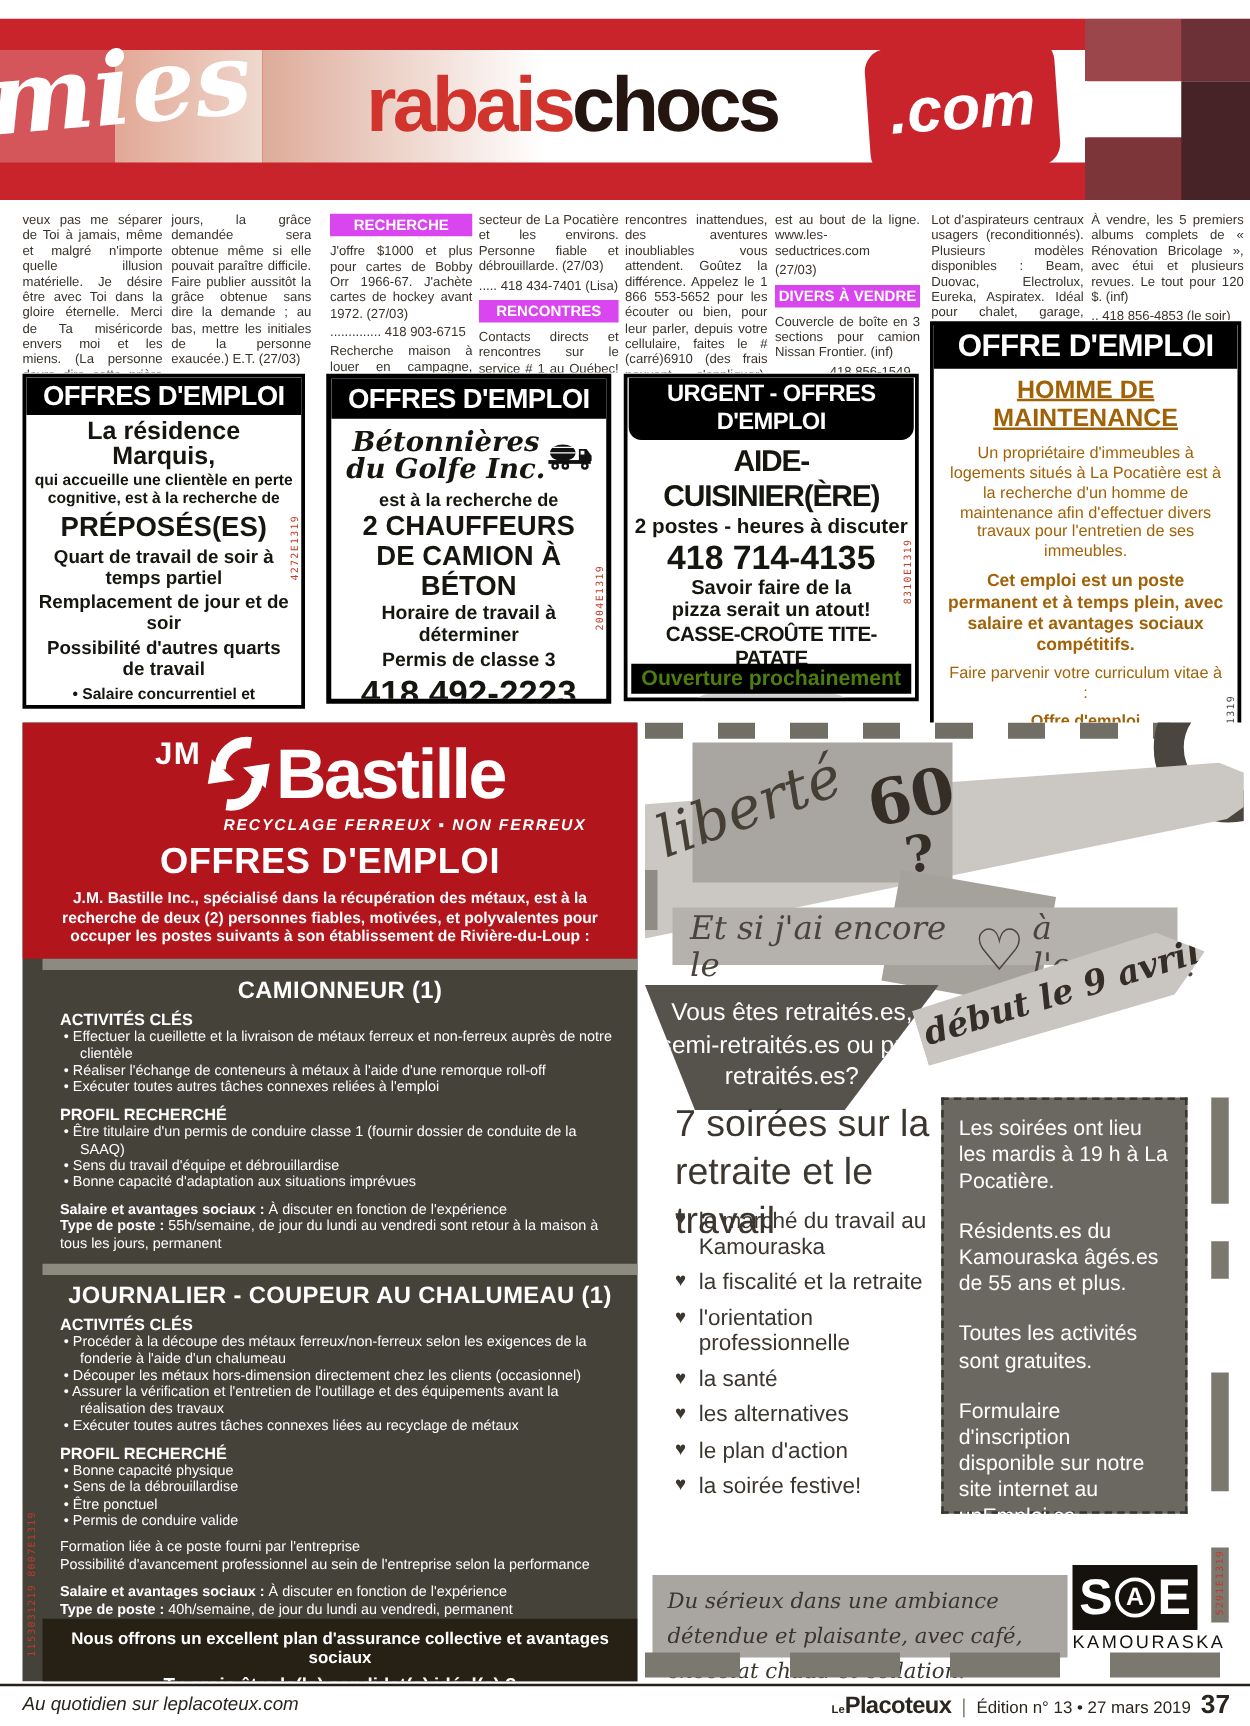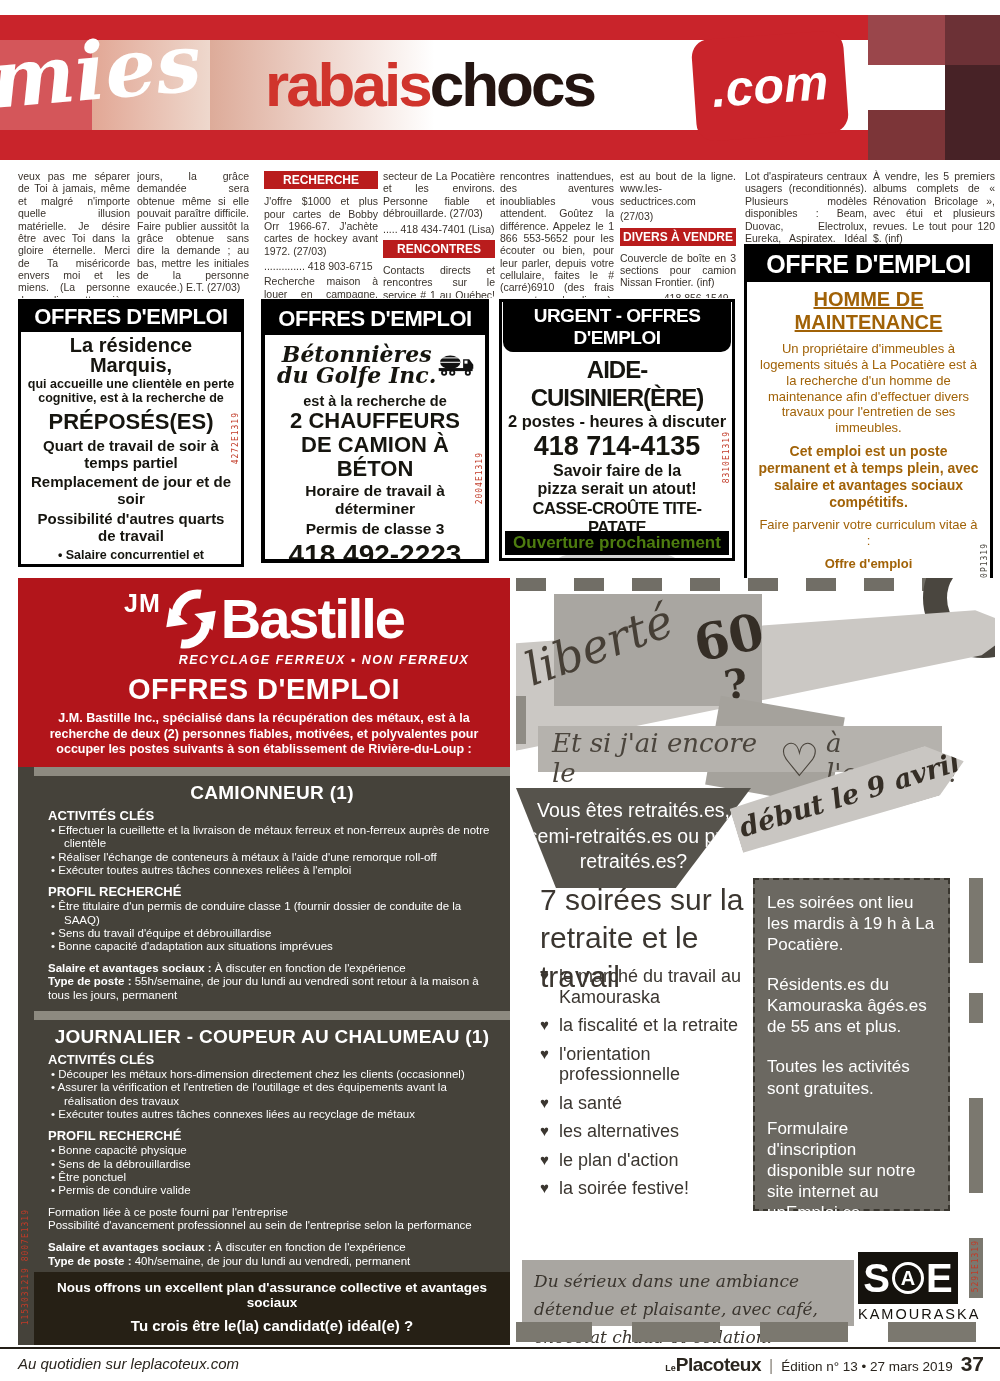--- a/index.html
+++ b/index.html
@@ -23,21 +23,21 @@
   .bnr-r1{left:868px;top:0;width:77px;height:50px;background:#9a464b;}
   .bnr-r4{left:945px;top:0;width:55px;height:50px;background:#6c3136;}
   .bnr-r0{left:868px;top:50px;width:132px;height:45px;background:#fff;}
   .bnr-r2{left:868px;top:95px;width:77px;height:50px;background:#7c3538;}
   .bnr-r3{left:945px;top:50px;width:55px;height:95px;background:#472226;}
 
   
   .ccol{position:absolute;top:170px;font-size:10.5px;line-height:1.18;color:#39322b;
         text-align:justify;overflow:hidden;}
   .ccol p{margin-bottom:3px;}
-  .cat-h{background:#b91c1c;color:#fff;font-weight:bold;text-align:center;font-size:12px;
+  .cat-h{background:#d946ef;color:#fff;font-weight:bold;text-align:center;font-size:12px;
          padding:2px 0;margin:5px 0 6px;}
   .cat-h.first{margin-top:1px;}
   .ph{text-align:left;}
 
   
   .adbox{position:absolute;background:#fff;border:3px solid #000;overflow:hidden;}
   .adhd{background:#000;color:#fff;text-align:center;font-weight:bold;letter-spacing:-.5px;}
   .ctr{text-align:center;}
   .v-code{position:absolute;writing-mode:vertical-rl;transform:rotate(180deg);font-size:8px;
           font-family:"DejaVu Sans Mono",monospace;color:#c23b28;letter-spacing:1px;}
@@ -75,21 +75,21 @@
   .ac-atout{font-size:16px;font-weight:bold;line-height:1.1;}
   .ac-place{font-size:16.5px;font-weight:bold;letter-spacing:-.5px;margin-top:2px;}
   .ac-city{font-size:13.5px;font-weight:bold;color:#3c3c3c;text-shadow:0 0 1px #888;}
   .ac-foot{position:absolute;left:3px;right:3px;bottom:3px;background:#000;color:#4d7c0f;
            font-size:17px;font-weight:bold;text-align:center;padding:2px 0;}
   .burger{width:150px;margin:2px auto 0;}
   .burger div{margin:0 auto;}
   .bg1{width:142px;height:30px;border-radius:70px 70px 8px 8px;background:linear-gradient(#d9d9d9,#8c8c8c);}
 
   
-  #maint{left:744px;top:244px;width:249px;height:384px;}
+  #maint{left:744px;top:257px;width:249px;height:384px;}
   #maint .adhd{font-size:25px;padding:3px 0;}
   #maint .body{padding:6px 10px;color:#a16207;}
   .mt-title{font-size:20px;font-weight:bold;text-decoration:underline;line-height:1.15;margin-bottom:7px;}
   .mt-p{font-size:13px;line-height:1.22;margin-bottom:7px;}
   .mt-p2{font-size:14px;font-weight:bold;line-height:1.2;margin-bottom:7px;}
   .mt-addr{font-size:13px;font-weight:bold;line-height:1.28;}
 
   
   #bastille{position:absolute;left:18px;top:578px;width:492px;height:767px;display:flex;
             flex-direction:column;overflow:hidden;background:#45423a;}
@@ -180,21 +180,21 @@
 </style>
 </head>
 <body>
 
 <div id="page">
 
   <div id="banner" class="abs">
     <div class="abs bnr-l1"></div>
     <div class="abs bnr-l2"></div>
     <div class="abs bnr-white">
-      <span class="bnr-brand" style="color:#d0342c;">rabais</span>
+      <span class="bnr-brand" style="color:#d0342c;margin-left:28px;">rabais</span>
         <span class="bnr-brand" style="color:#241511;">chocs</span>
     </div>
     <div class="abs bnr-script">mies</div>
     <div class="abs bnr-com">.com</div>
     <div class="abs bnr-r1"></div>
     <div class="abs bnr-r4"></div>
     <div class="abs bnr-r0"></div>
     <div class="abs bnr-r2"></div>
     <div class="abs bnr-r3"></div>
   </div>
@@ -343,20 +343,21 @@
       <div class="bbul">Exécuter toutes autres tâches connexes reliées à l'emploi</div>
       <div class="bsub">PROFIL RECHERCHÉ</div>
       <div class="bbul">Être titulaire d'un permis de conduire classe 1 (fournir dossier de conduite de la SAAQ)</div>
       <div class="bbul">Sens du travail d'équipe et débrouillardise</div>
       <div class="bbul">Bonne capacité d'adaptation aux situations imprévues</div>
       <div class="binfo mt8"><span class="bld">Salaire et avantages sociaux :</span><span> À discuter en fonction de l'expérience</span></div>
       <div class="binfo"><span class="bld">Type de poste :</span><span> 55h/semaine, de jour du lundi au vendredi sont retour à la maison à tous les jours, permanent</span></div>
       <div class="gstrip" style="margin-top:8px;"></div>
       <div class="btitle">JOURNALIER - COUPEUR AU CHALUMEAU (1)</div>
       <div class="bsub" style="margin-top:2px;">ACTIVITÉS CLÉS</div>
+      <div class="bbul">Procéder à la découpe des métaux ferreux/non-ferreux selon les exigences de la fonderie à l'aide d'un chalumeau</div>
       <div class="bbul">Découper les métaux hors-dimension directement chez les clients (occasionnel)</div>
       <div class="bbul">Assurer la vérification et l'entretien de l'outillage et des équipements avant la réalisation des travaux</div>
       <div class="bbul">Exécuter toutes autres tâches connexes liées au recyclage de métaux</div>
       <div class="bsub">PROFIL RECHERCHÉ</div>
       <div class="bbul">Bonne capacité physique</div>
       <div class="bbul">Sens de la débrouillardise</div>
       <div class="bbul">Être ponctuel</div>
       <div class="bbul">Permis de conduire valide</div>
       <div class="binfo mt8">Formation liée à ce poste fourni par l'entreprise</div>
       <div class="binfo">Possibilité d'avancement professionnel au sein de l'entreprise selon la performance</div>

